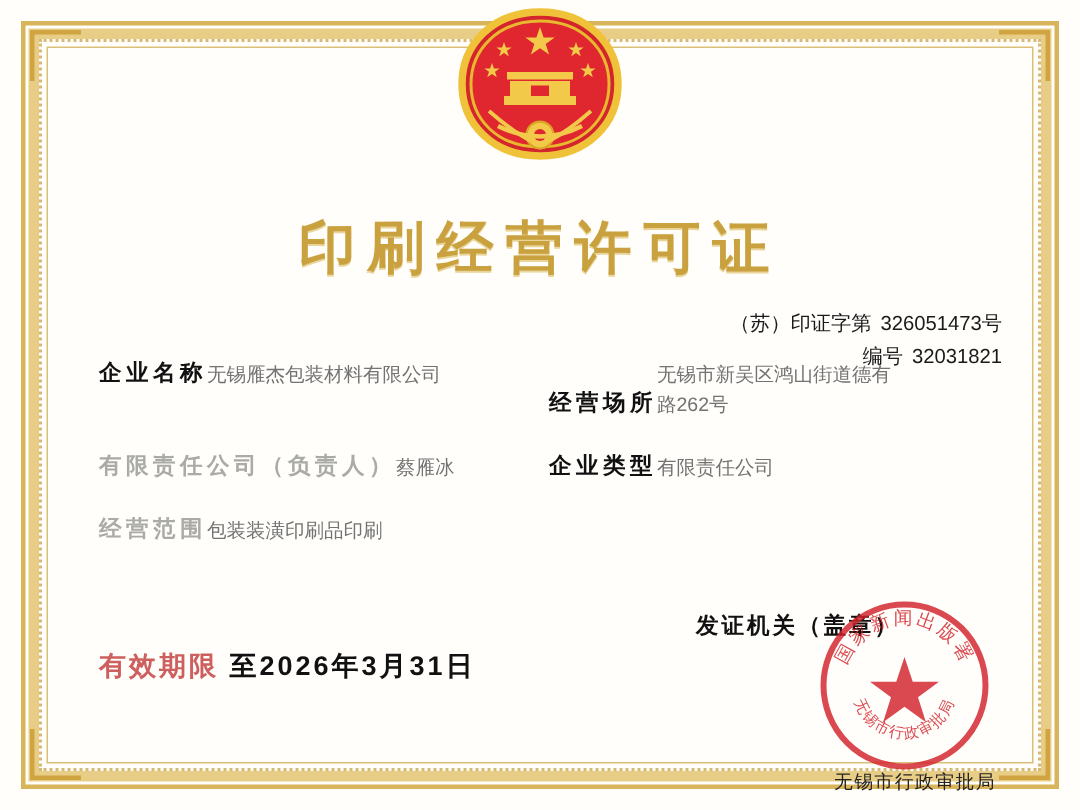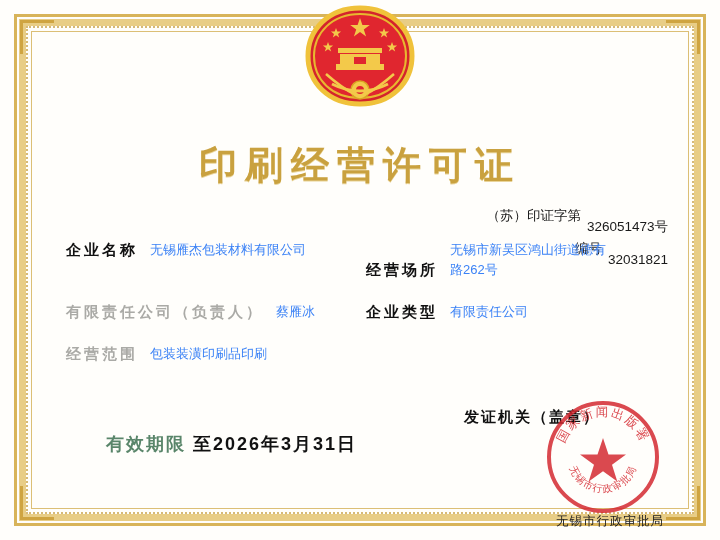--- a/index.html
+++ b/index.html
@@ -104,21 +104,21 @@
     width: 280px;
     font-size: 13.5px;
     color: #1a1a1a;
     line-height: 22px;
   }
   .codeblock .row {
     display: flex;
     justify-content: flex-end;
   }
   .codeblock .lbl { white-space: nowrap; }
-  .codeblock .val { margin-left: 6px; white-space: nowrap; margin-top: 11px; }
+  .codeblock .val { margin-left: 6px; white-space: nowrap; }
   .codeblock .row.second { padding-left: 74px; }
 
   
   .fields {
     position: absolute;
     left: 66px;
     top: 240px;
     width: 590px;
   }
   .field-row {
@@ -128,42 +128,43 @@
   .col-left  { width: 300px; display: flex; align-items: flex-start; }
   .col-right { width: 290px; display: flex; align-items: flex-end; }
 
   .f-label {
     font-size: 15px;
     font-weight: bold;
     color: #111;
     white-space: nowrap;
     letter-spacing: 3px;
     line-height: 20px;
+    font-family: Liberation Mono, monospace;
   }
   .f-label.faded { color: #8a8a86; opacity: .72; }
   .f-value {
     font-size: 13px;
-    color: #3b82f6;
-    margin-left: 12px;
+    color: #737373;
+    margin-left: 0;
     line-height: 20px;
     max-width: 180px;
   }
   .col-right .f-value { max-width: 160px; }
 
   
   .validity {
     position: absolute;
     left: 66px;
     top: 432px;
     font-size: 18px;
     font-weight: bold;
     color: #111;
     letter-spacing: 2px;
   }
-  .validity .fade { color: #14532d; opacity: .7; margin-left: 40px; }
+  .validity .fade { color: #b91c1c; opacity: .7; }
 
   
   .issuer {
     position: absolute;
     right: 120px;
     top: 408px;
     font-size: 15px;
     font-weight: bold;
     color: #111;
     letter-spacing: 2px;

